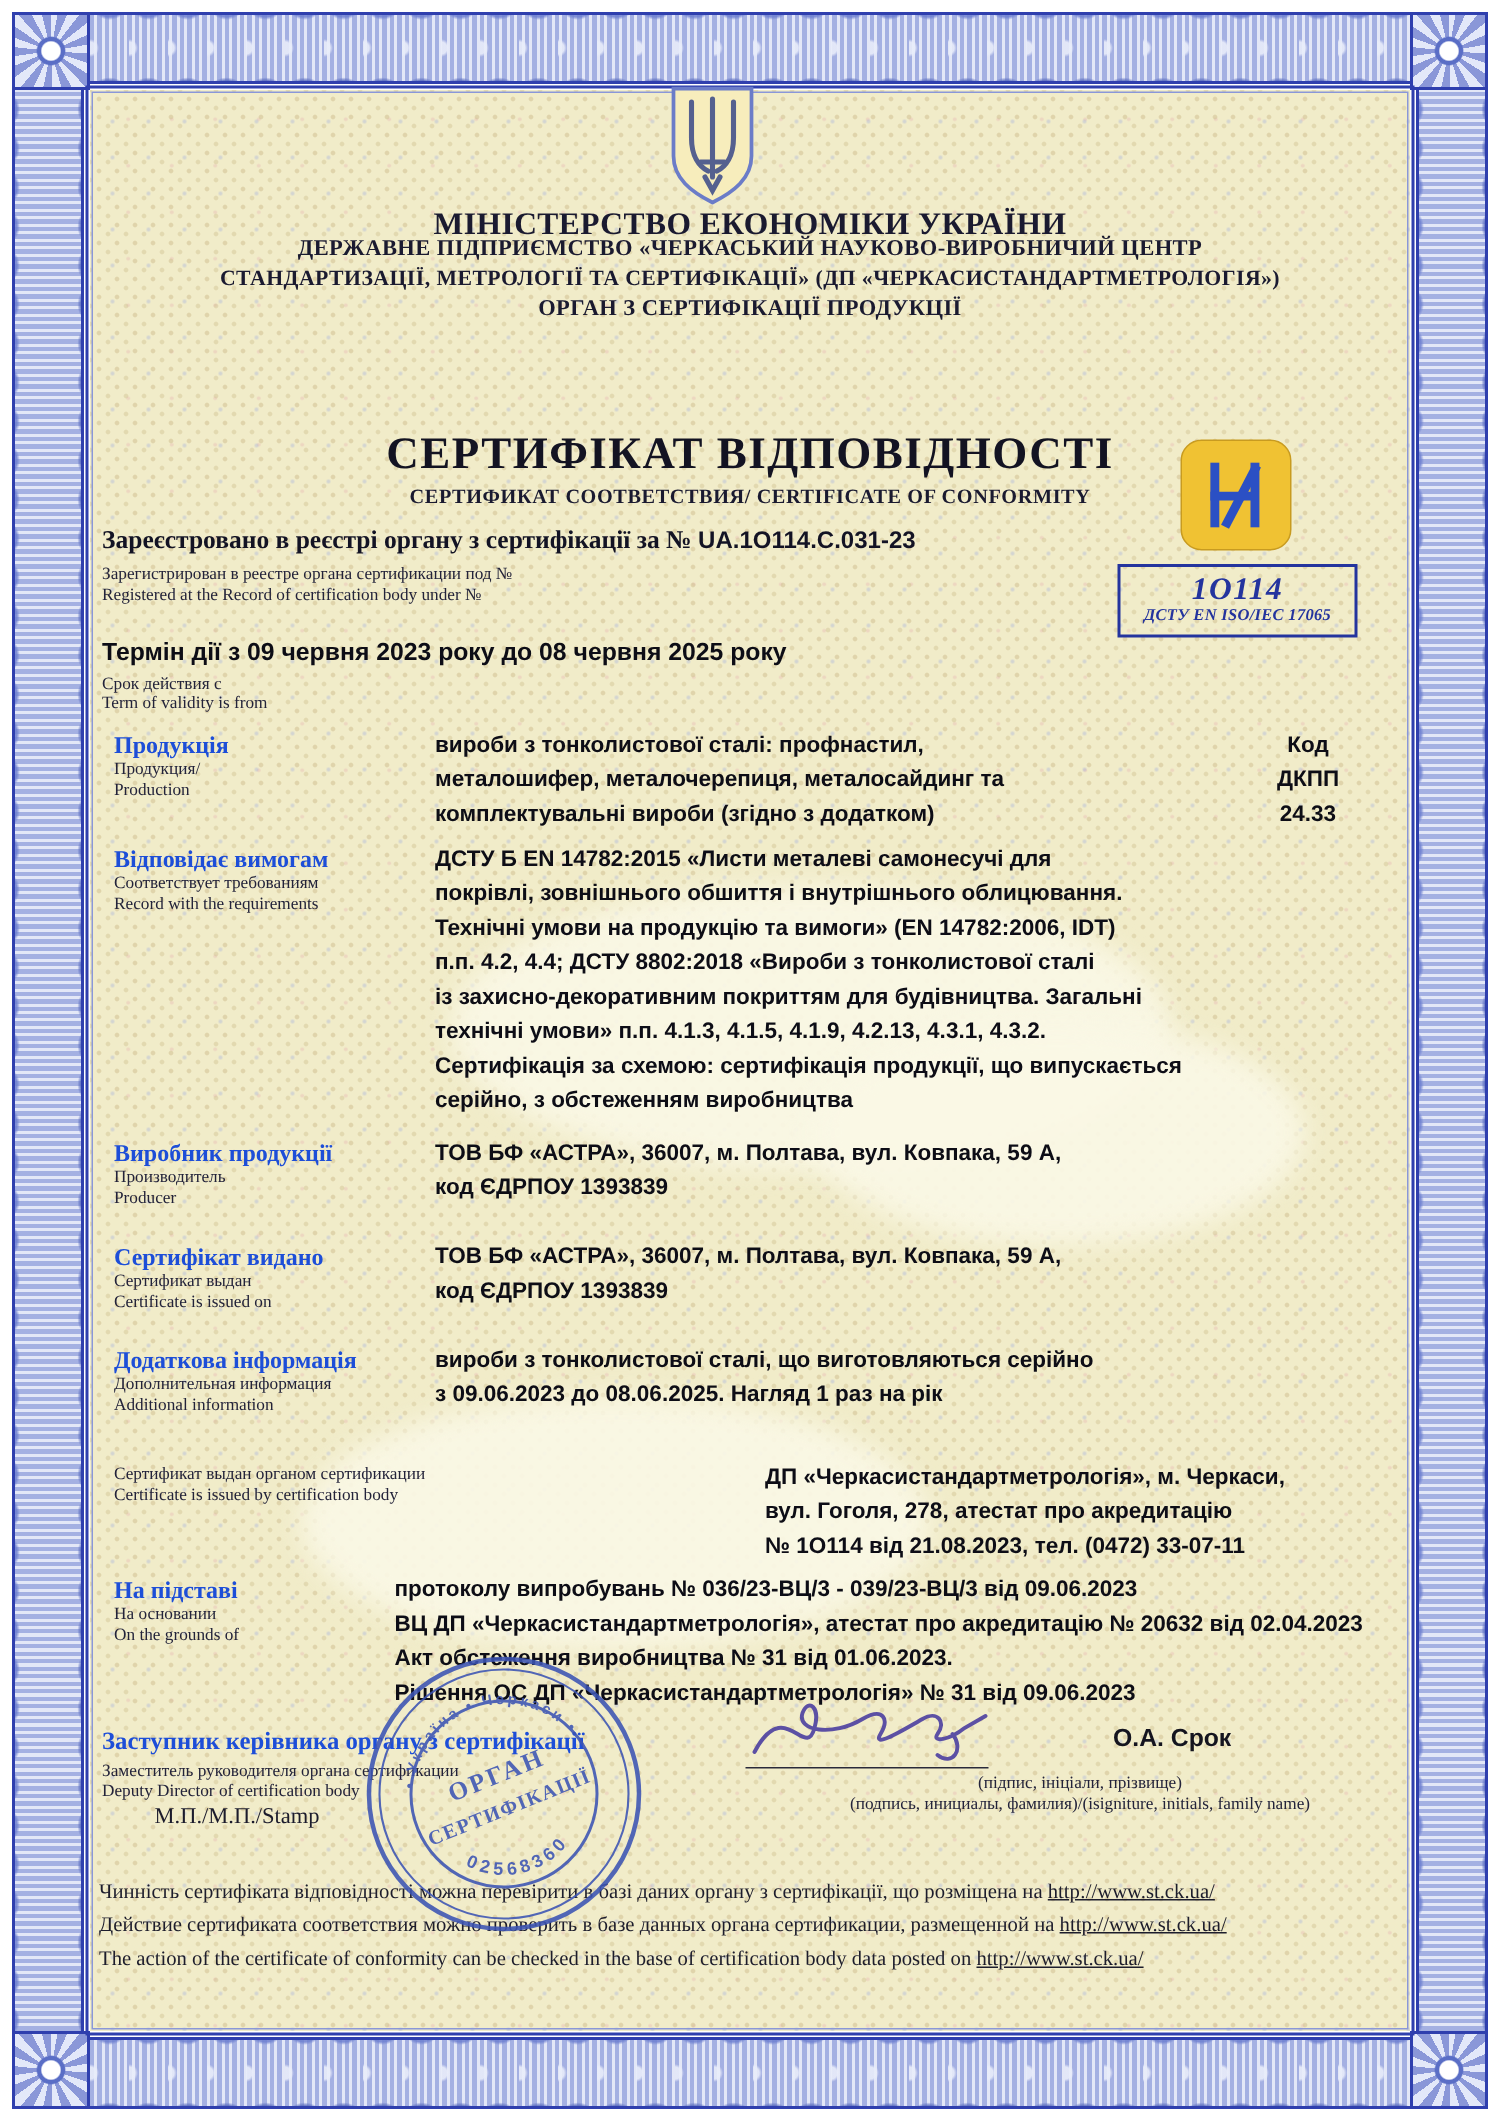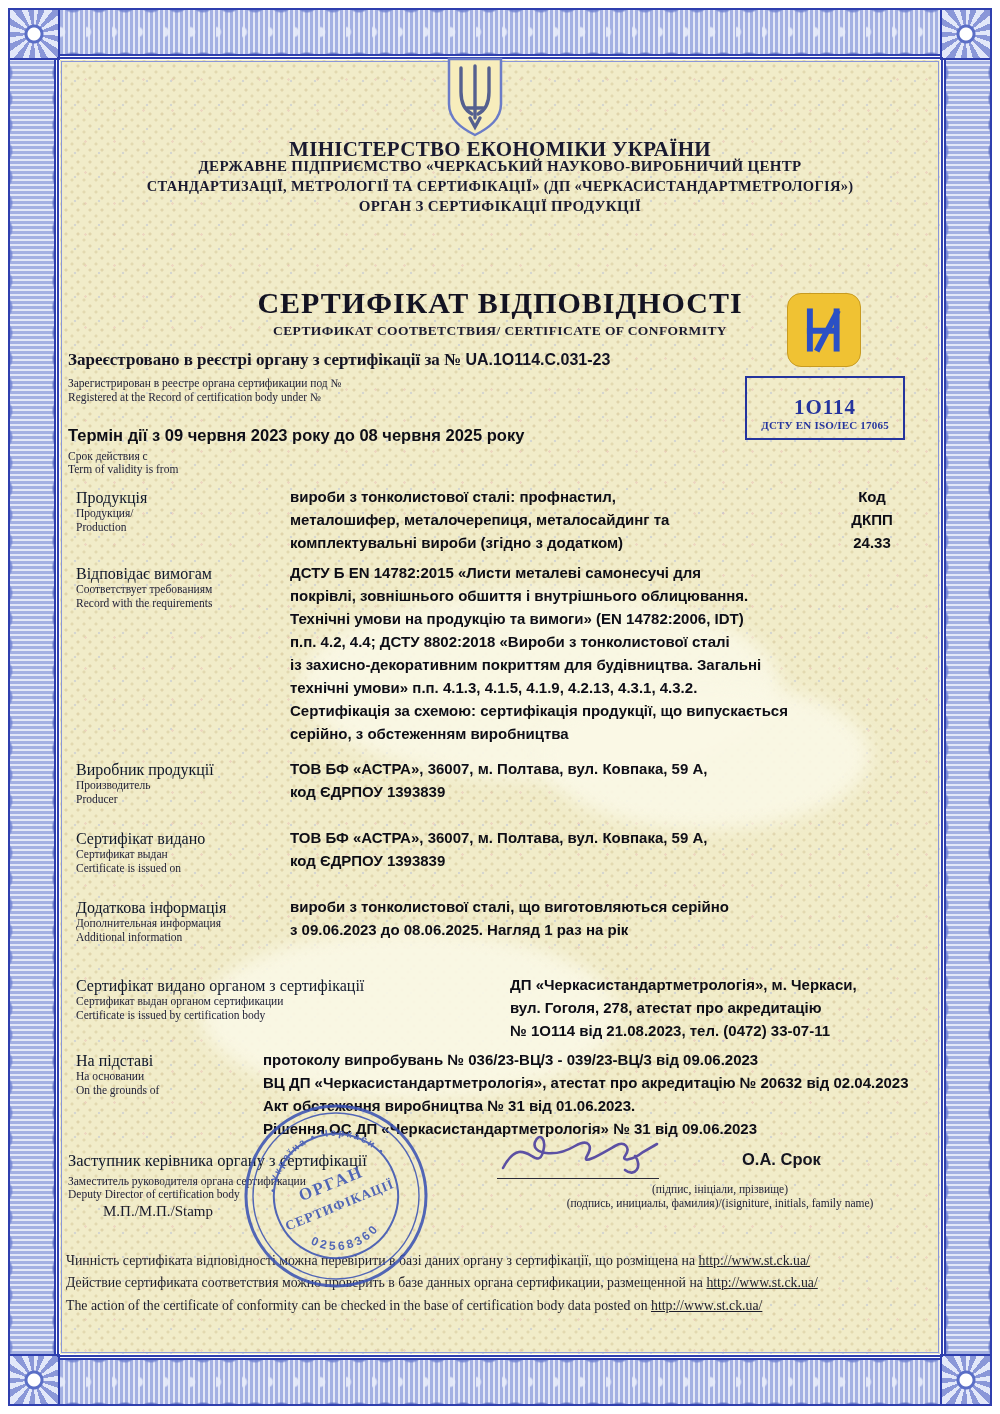--- a/index.html
+++ b/index.html
@@ -47,21 +47,21 @@
     background-position:0 0,6px 6px,3px 9px,11px 4px;}
   .blob{position:absolute;border-radius:50%;filter:blur(9px);background:rgba(250,247,229,.92);z-index:1;}
 
   
   .abs{position:absolute;z-index:4;}
   .ctr{left:0;width:1000px;text-align:center;}
   .pre{white-space:pre-line;}
   .hdr{font-weight:700;color:#1a1a30;letter-spacing:.3px;}
   .title{font-weight:700;color:#131322;letter-spacing:1px;font-size:30px;}
   .subtitle{font-weight:700;color:#1a1a30;font-size:13.5px;letter-spacing:.4px;}
-  .lbl-ua{font-weight:400;font-size:16px;color:#0f172a;}
+  .lbl-ua{font-weight:700;font-size:16px;color:#1d4ed8;}
   .lbl-sub{font-size:11.5px;color:#23233a;line-height:1.18;}
   .val{font-family:"Liberation Sans", sans-serif;font-weight:700;font-size:15px;line-height:1.53;color:#0d0d16;}
   .sans-b{font-family:"Liberation Sans", sans-serif;font-weight:700;}
   .small-cap{font-size:11.5px;color:#23233a;}
   .footer-line{font-size:13.8px;color:#1d1d2c;line-height:1.62;}
   .footer-line .url{text-decoration:underline;}
 
   .acc-box{border:2px solid #24349e;color:#24349e;text-align:center;}
   .acc-code{font-weight:700;font-size:21px;letter-spacing:1px;line-height:1.1;}
   .acc-std{font-weight:700;font-size:11px;letter-spacing:.2px;}
@@ -117,21 +117,21 @@
   <div class="abs naau" style="left:787px;top:293px;width:72px;height:72px;">
     <svg width="52" height="52" viewBox="0 0 70 70">
       <g fill="none" stroke="#2b50c4" stroke-width="8" stroke-linecap="square">
         <path d="M16 10 V60"></path>
         <path d="M16 36 H50"></path>
         <path d="M52 12 L27 60"></path>
         <path d="M52 10 V60"></path>
       </g>
     </svg>
   </div>
-  <div class="abs acc-box" style="left:745px;top:376px;width:156px;height:42px;padding-top:18px;">
+  <div class="abs acc-box" style="left:745px;top:376px;width:156px;height:42px;padding-top:3px;font-style:italic;">
     <div class="acc-code">1О114</div>
     <div class="acc-std">ДСТУ EN ISO/ІЕС 17065</div>
   </div>
 
   <div class="abs" style="left:68px;top:350px;font-size:17px;color:#131324;">
     <span style="font-weight:700;">Зареєстровано в реєстрі органу з сертифікації за №</span>
     <span class="sans-b" style="font-size:16px;">UA.1О114.С.031-23</span>
   </div>
   <div class="abs lbl-sub" style="left:68px;top:377px;">Зарегистрирован в реестре органа сертификации под №</div>
   <div class="abs lbl-sub" style="left:68px;top:391px;">Registered at the Record of certification body under №</div>
@@ -184,21 +184,20 @@
 
   <div class="abs" style="left:76px;top:899px;width:220px;">
     <div class="lbl-ua">Додаткова інформація</div>
     <div class="lbl-sub">Дополнительная информация</div>
     <div class="lbl-sub">Additional information</div>
   </div>
   <div class="abs val pre" style="left:290px;top:896px;width:580px;">вироби з тонколистової сталі, що виготовляються серійно
 з 09.06.2023 до 08.06.2025. Нагляд 1 раз на рік</div>
 
   <div class="abs" style="left:76px;top:977px;width:420px;">
-    <div class="lbl-ua">Сертифікат видано органом з сертифікації</div>
     <div class="lbl-sub">Сертификат выдан органом сертификации</div>
     <div class="lbl-sub">Certificate is issued by certification body</div>
   </div>
   <div class="abs val pre" style="left:510px;top:974px;width:430px;">ДП «Черкасистандартметрологія», м. Черкаси,
 вул. Гоголя, 278, атестат про акредитацію
 № 1О114 від 21.08.2023, тел. (0472) 33-07-11</div>
 
   <div class="abs" style="left:76px;top:1052px;width:180px;">
     <div class="lbl-ua">На підставі</div>
     <div class="lbl-sub">На основании</div>

